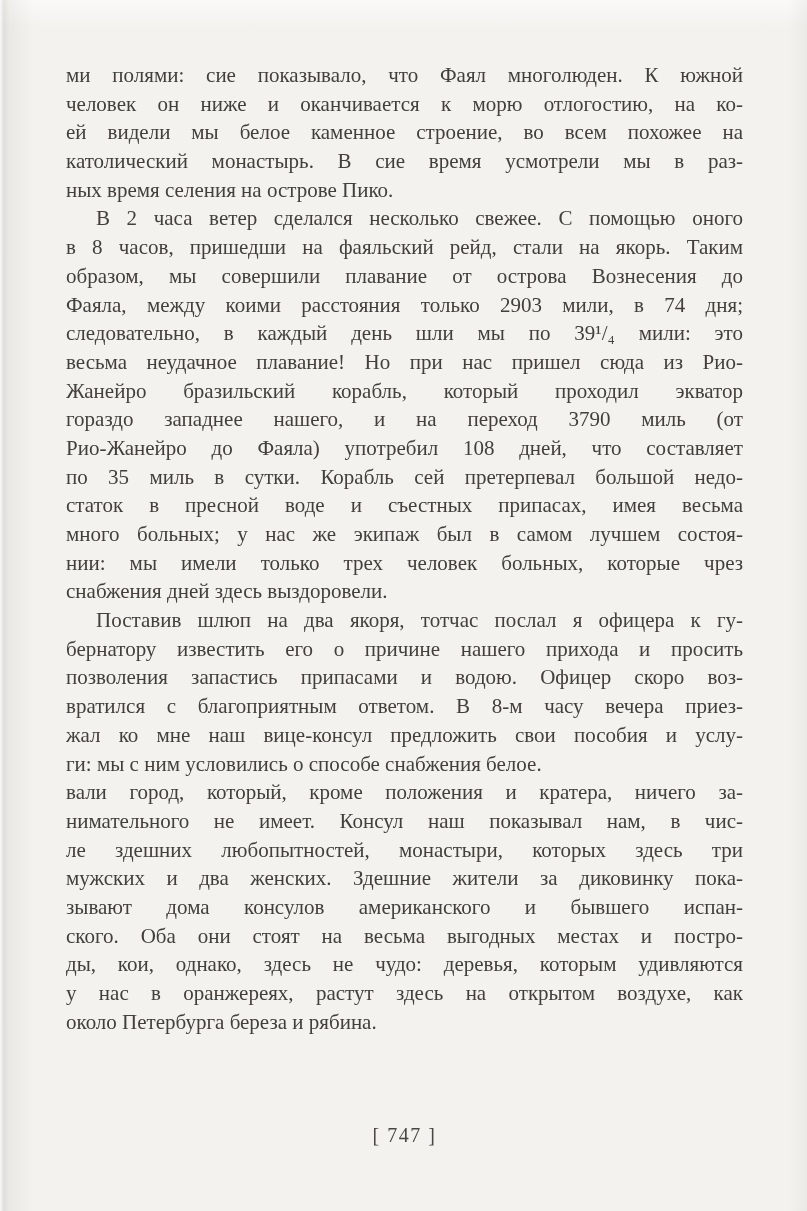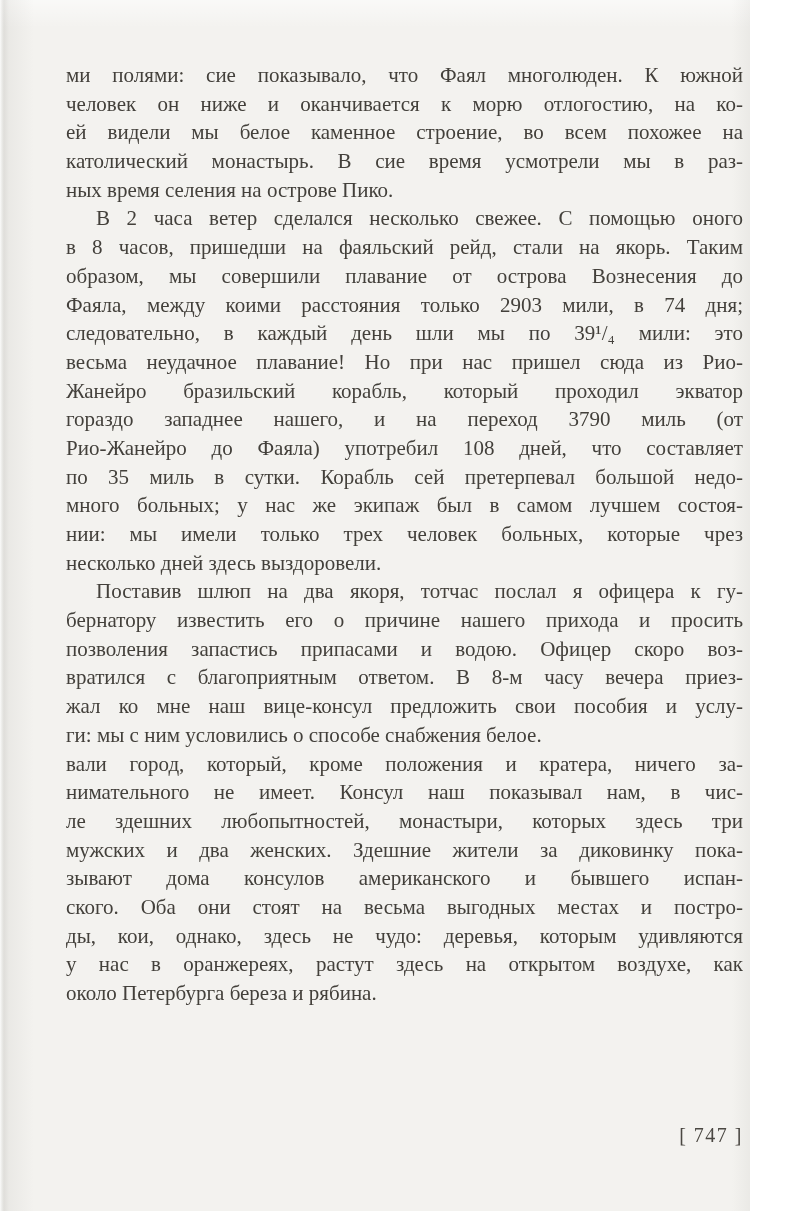--- a/index.html
+++ b/index.html
@@ -4,21 +4,21 @@
 <style>
   html, body {
     margin: 0;
     padding: 0;
     width: 807px;
     height: 1211px;
     overflow: hidden;
   }
   .page {
     position: relative;
-    width: 750px;
+    width: 807px;
     height: 1211px;
     background:
       linear-gradient(90deg, rgba(150,148,142,0.30) 0px, rgba(180,178,172,0.14) 9px, rgba(0,0,0,0) 34px),
       linear-gradient(270deg, rgba(160,158,152,0.10) 0px, rgba(0,0,0,0) 18px),
       linear-gradient(180deg, rgba(255,255,255,0.55) 0px, rgba(255,255,255,0) 28px),
       #f3f2ef;
   }
   .edge-shade {
     position: absolute;
     left: 0; top: 0;
@@ -47,21 +47,21 @@
     text-align-last: left;
   }
   .line.indent {
     text-indent: 30px;
   }
   .footer {
     position: absolute;
     left: 66px;
     top: 1124px;
     width: 677px;
-    text-align: right;
+    text-align: center;
   }
   .pagenum {
     font-family: "Liberation Serif", "DejaVu Serif", serif;
     font-size: 20px;
     color: #4a4742;
     letter-spacing: 1.5px;
   }
 </style>
 </head>
 <body>
@@ -80,23 +80,24 @@
         <div class="line indent">В 2 часа ветер сделался несколько свежее. С помощью оного</div>
         <div class="line">в 8 часов, пришедши на фаяльский рейд, стали на якорь. Таким</div>
         <div class="line">образом, мы совершили плавание от острова Вознесения до</div>
         <div class="line">Фаяла, между коими расстояния только 2903 мили, в 74 дня;</div>
         <div class="line">следовательно, в каждый день шли мы по 39¹/₄ мили: это</div>
         <div class="line">весьма неудачное плавание! Но при нас пришел сюда из Рио-</div>
         <div class="line">Жанейро бразильский корабль, который проходил экватор</div>
         <div class="line">гораздо западнее нашего, и на переход 3790 миль (от</div>
         <div class="line">Рио-Жанейро до Фаяла) употребил 108 дней, что составляет</div>
         <div class="line">по 35 миль в сутки. Корабль сей претерпевал большой недо-</div>
+        <div class="line">статок в пресной воде и съестных припасах, имея весьма</div>
         <div class="line">много больных; у нас же экипаж был в самом лучшем состоя-</div>
         <div class="line">нии: мы имели только трех человек больных, которые чрез</div>
-        <div class="line last">несколько дней здесь выздоровели.</div>
+        <div class="line last">снабжения дней здесь выздоровели.</div>
       </div>
       <div class="para">
         <div class="line indent">Поставив шлюп на два якоря, тотчас послал я офицера к гу-</div>
         <div class="line">бернатору известить его о причине нашего прихода и просить</div>
         <div class="line">позволения запастись припасами и водою. Офицер скоро воз-</div>
         <div class="line">вратился с благоприятным ответом. В 8-м часу вечера приез-</div>
         <div class="line">жал ко мне наш вице-консул предложить свои пособия и услу-</div>
         <div class="line last">ги: мы с ним условились о способе снабжения белое.</div>
       </div>
       <div class="para">

